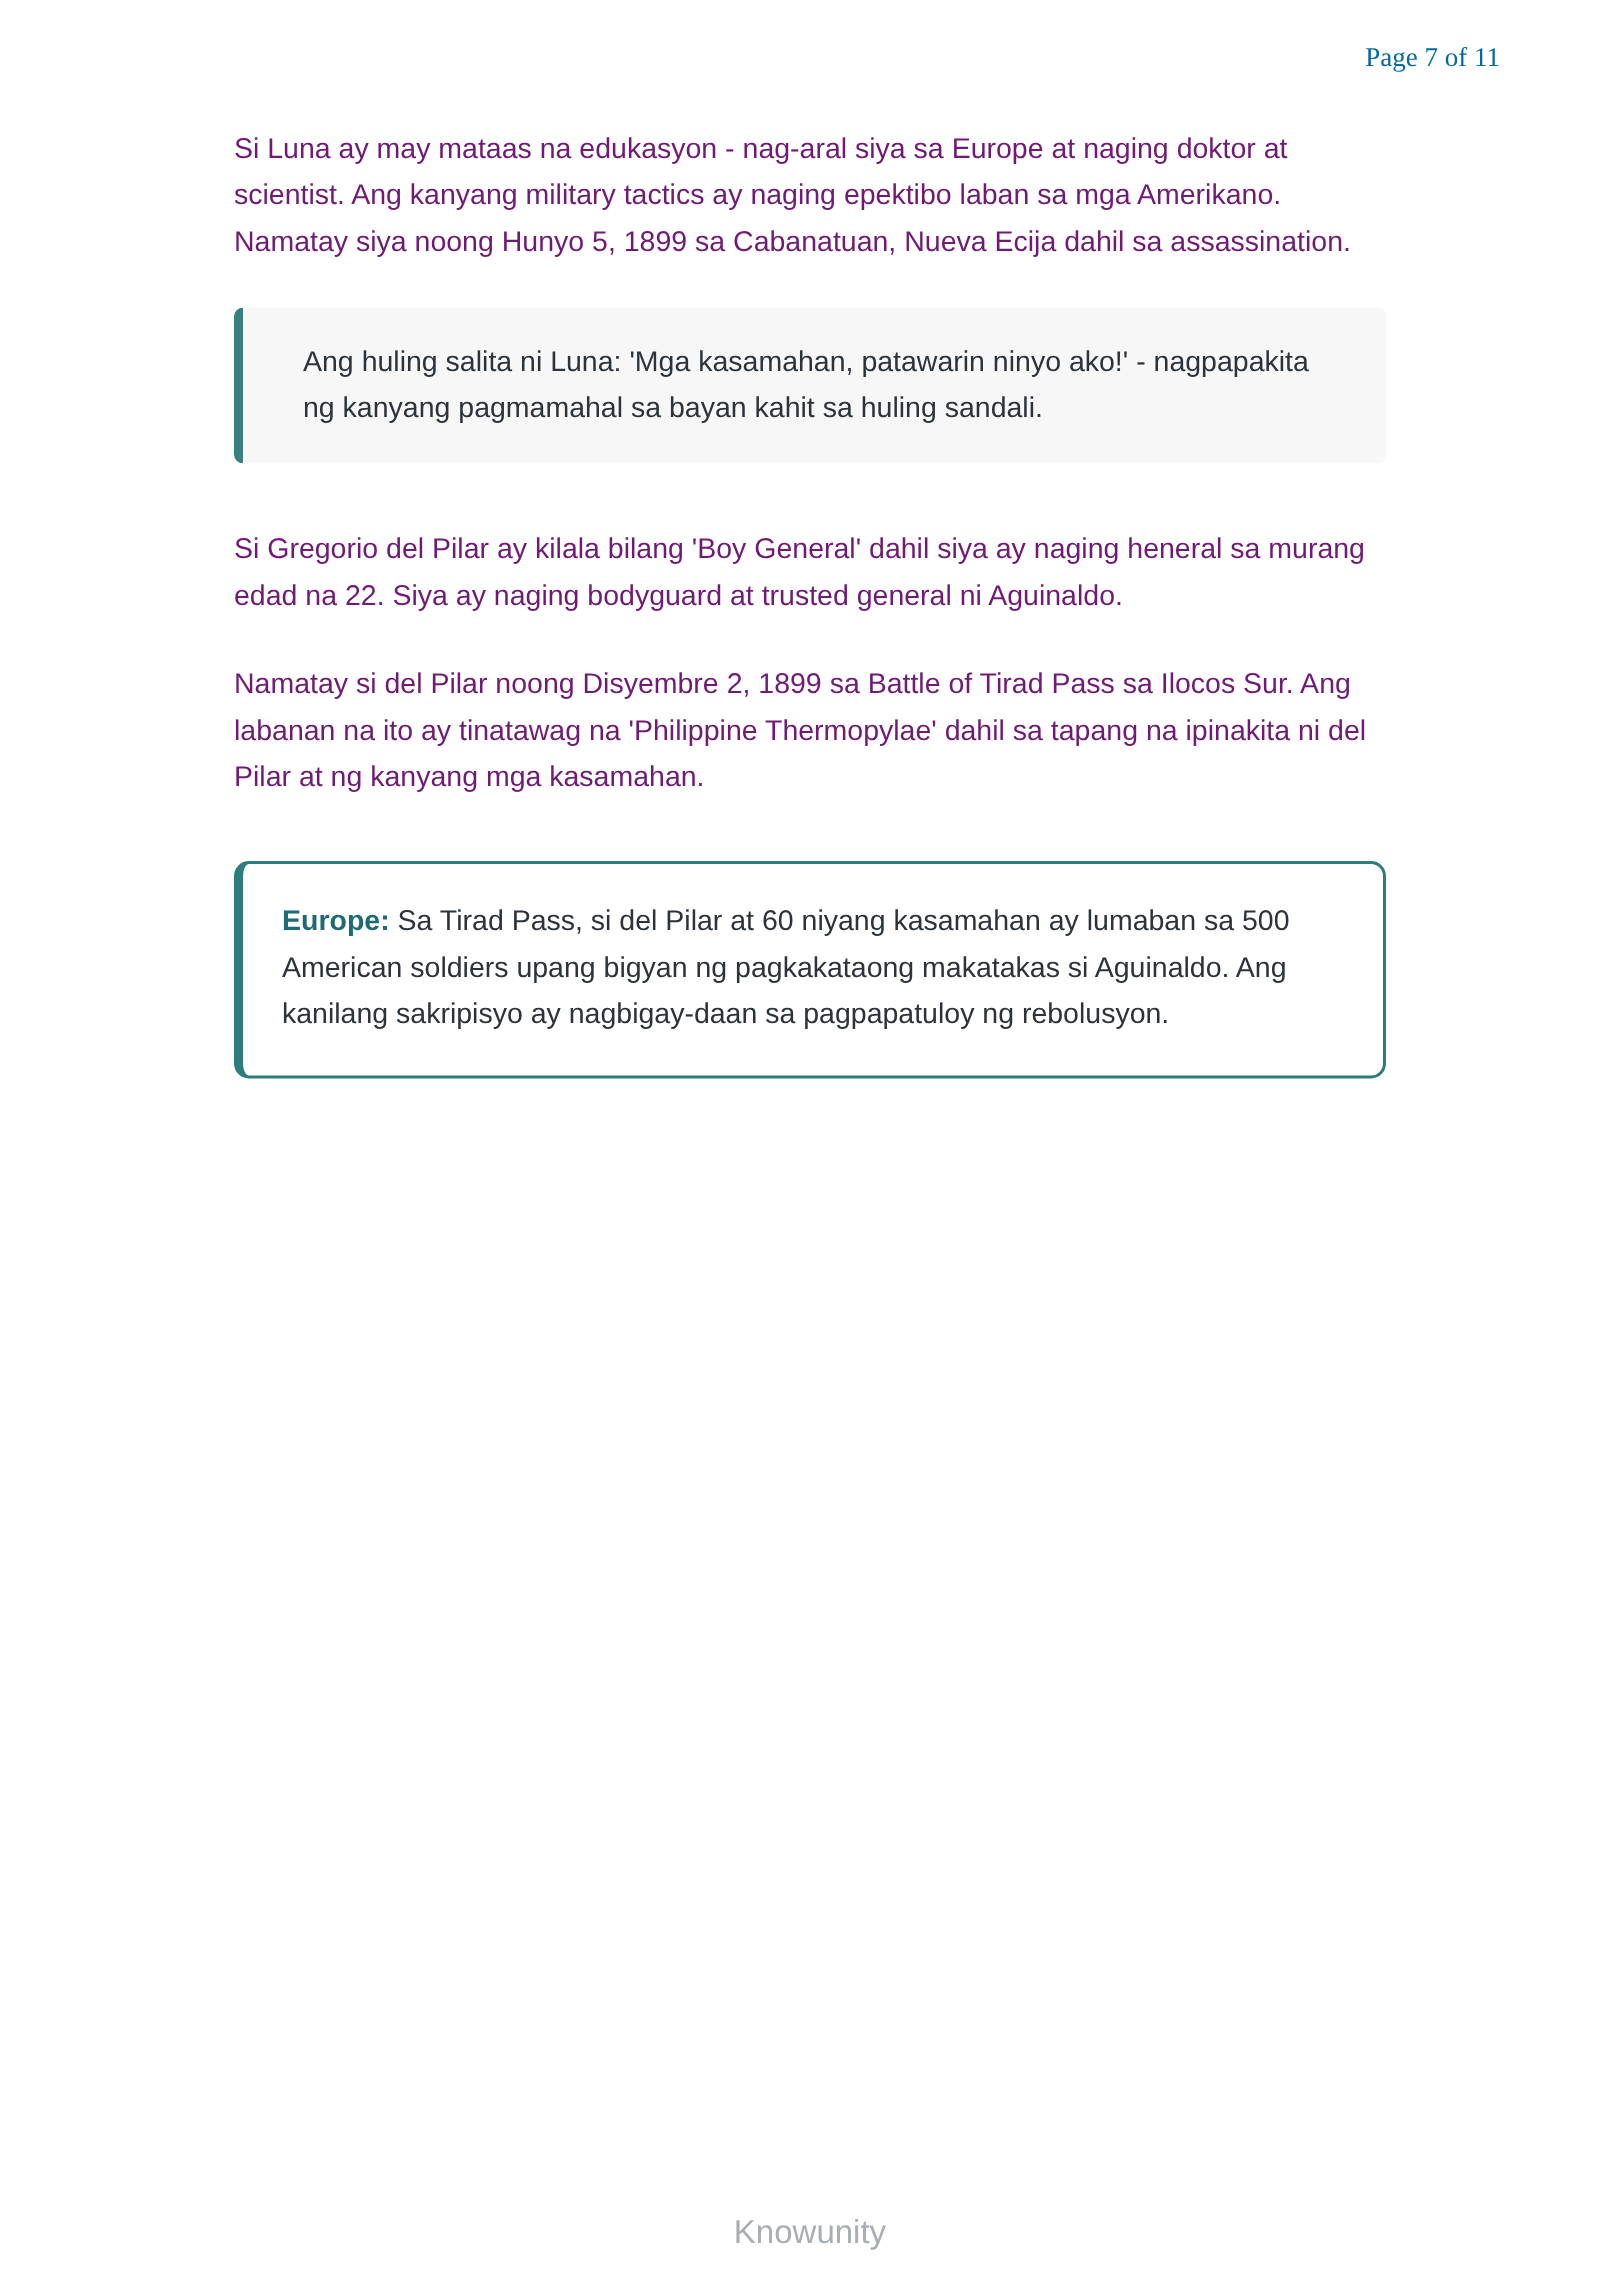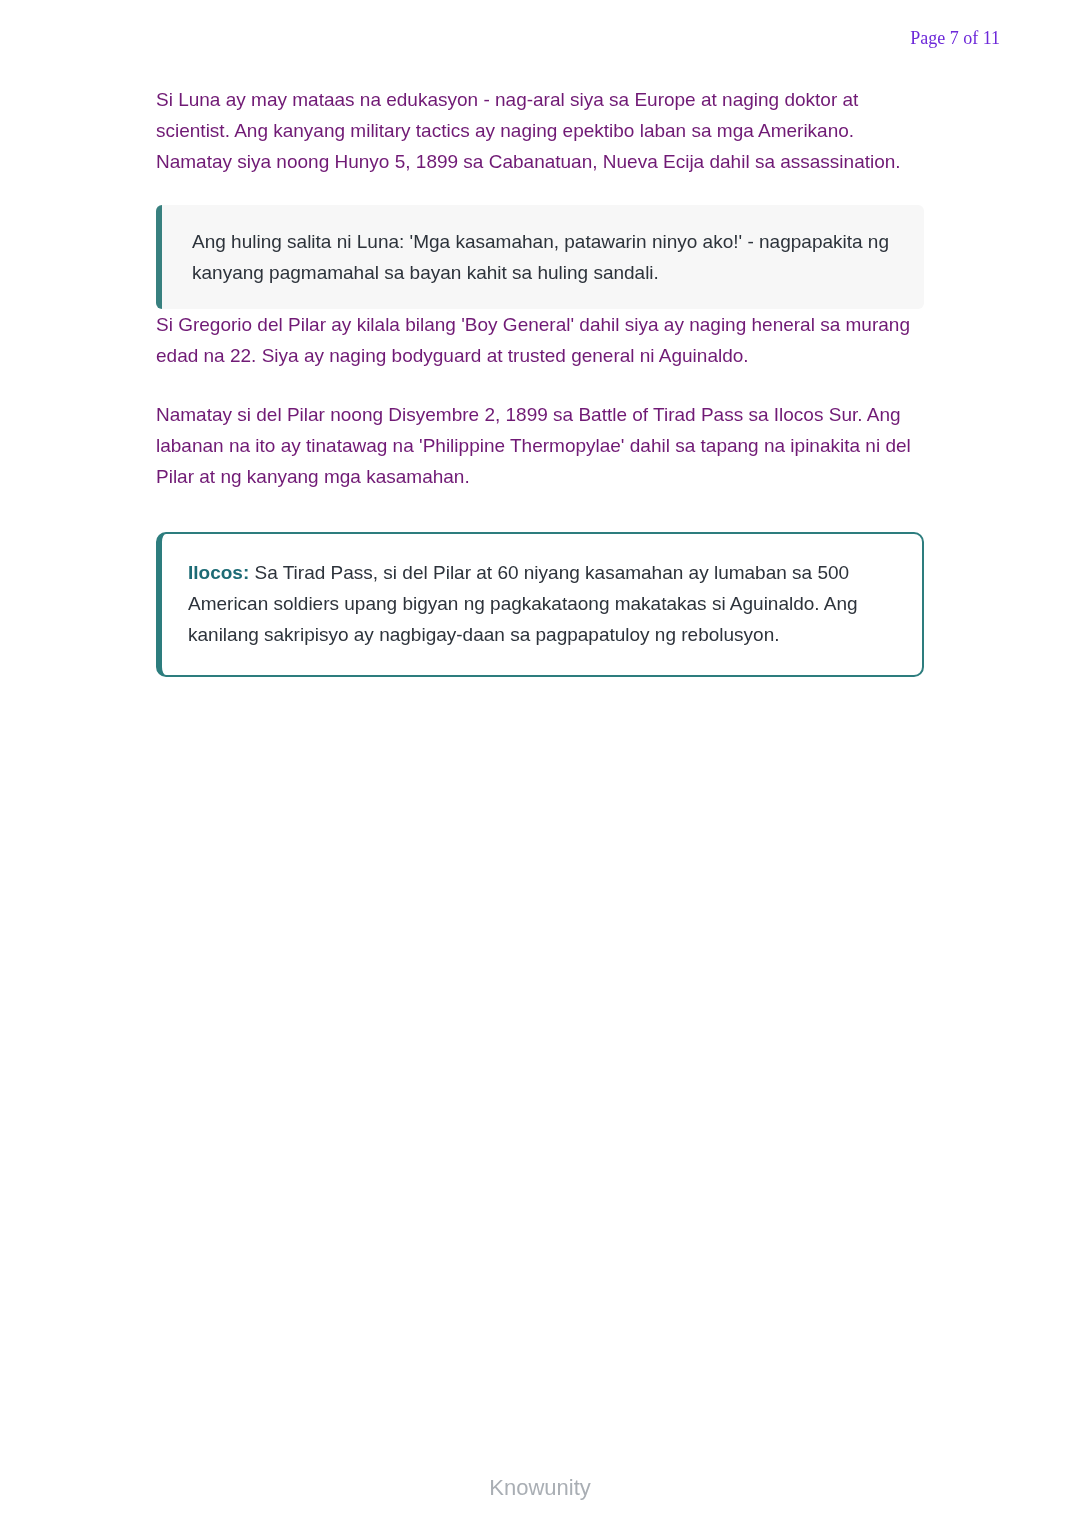--- a/index.html
+++ b/index.html
@@ -13,21 +13,21 @@
     font-family: "Liberation Sans", sans-serif;
     overflow: hidden;
   }
 
   .page-number {
     position: absolute;
     top: 28px;
     right: 80px;
     font-family: "Liberation Serif", serif;
     font-size: 18px;
-    color: #6d28d9;
+    color: #0369a1;
   }
 
   .content {
     position: absolute;
     left: 156px;
     top: 84px;
     width: 768px;
   }
 
   .body-text {
@@ -35,39 +35,39 @@
     font-size: 19px;
     line-height: 31px;
     color: #701a75;
   }
 
   .quote-block {
     margin-top: 28px;
     background: #f7f7f7;
     border-left: 6px solid #38807f;
     border-radius: 6px;
-    padding: 21px 30px 21px 30px;
+    padding: 21px 30px 21px 40px;
   }
   .quote-block p {
     margin: 0;
     font-size: 19px;
     line-height: 31px;
     color: #2d333b;
   }
 
   .section-heading {
     margin: 38px 0 0 0;
     padding-bottom: 14px;
     border-bottom: 2px solid #50858e;
     font-size: 20.5px;
     font-weight: bold;
     color: #1d5560;
   }
 
-  .para-after-heading { }
+  .para-after-heading { margin-top: 42px; }
   .para-spaced { margin-top: 28px; }
 
   .example-box {
     margin-top: 40px;
     border: 2px solid #2d7d7e;
     border-left: 6px solid #2d7d7e;
     border-radius: 10px;
     padding: 23px 28px 25px 26px;
   }
   .example-box p {
@@ -106,20 +106,20 @@
     <div class="quote-block">
       <p>Ang huling salita ni Luna: 'Mga kasamahan, patawarin ninyo ako!' - nagpapakita ng kanyang pagmamahal sa bayan kahit sa huling sandali.</p>
     </div>
 
 
     <p class="body-text para-after-heading">Si Gregorio del Pilar ay kilala bilang 'Boy General' dahil siya ay naging heneral sa murang edad na 22. Siya ay naging bodyguard at trusted general ni Aguinaldo.</p>
 
     <p class="body-text para-spaced">Namatay si del Pilar noong Disyembre 2, 1899 sa Battle of Tirad Pass sa Ilocos Sur. Ang labanan na ito ay tinatawag na 'Philippine Thermopylae' dahil sa tapang na ipinakita ni del Pilar at ng kanyang mga kasamahan.</p>
 
     <div class="example-box">
-      <p><span class="example-label">Ilocos:</span><span> Sa Tirad Pass, si del Pilar at 60 niyang kasamahan ay lumaban sa 500 American soldiers upang bigyan ng pagkakataong makatakas si Aguinaldo. Ang kanilang sakripisyo ay nagbigay-daan sa pagpapatuloy ng rebolusyon.</span></p>
+      <p><span class="example-label">Europe:</span><span> Sa Tirad Pass, si del Pilar at 60 niyang kasamahan ay lumaban sa 500 American soldiers upang bigyan ng pagkakataong makatakas si Aguinaldo. Ang kanilang sakripisyo ay nagbigay-daan sa pagpapatuloy ng rebolusyon.</span></p>
     </div>
 
   </div>
 
   <div class="footer-brand">Knowunity</div>
 
 </div>
 
 </body></html>

